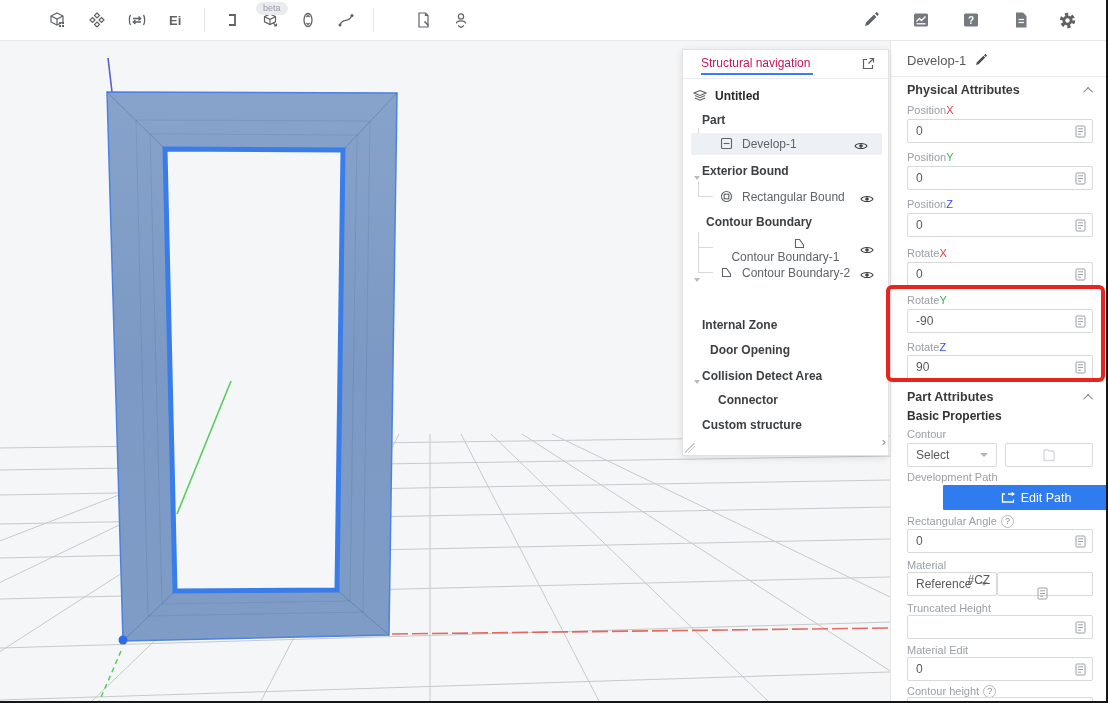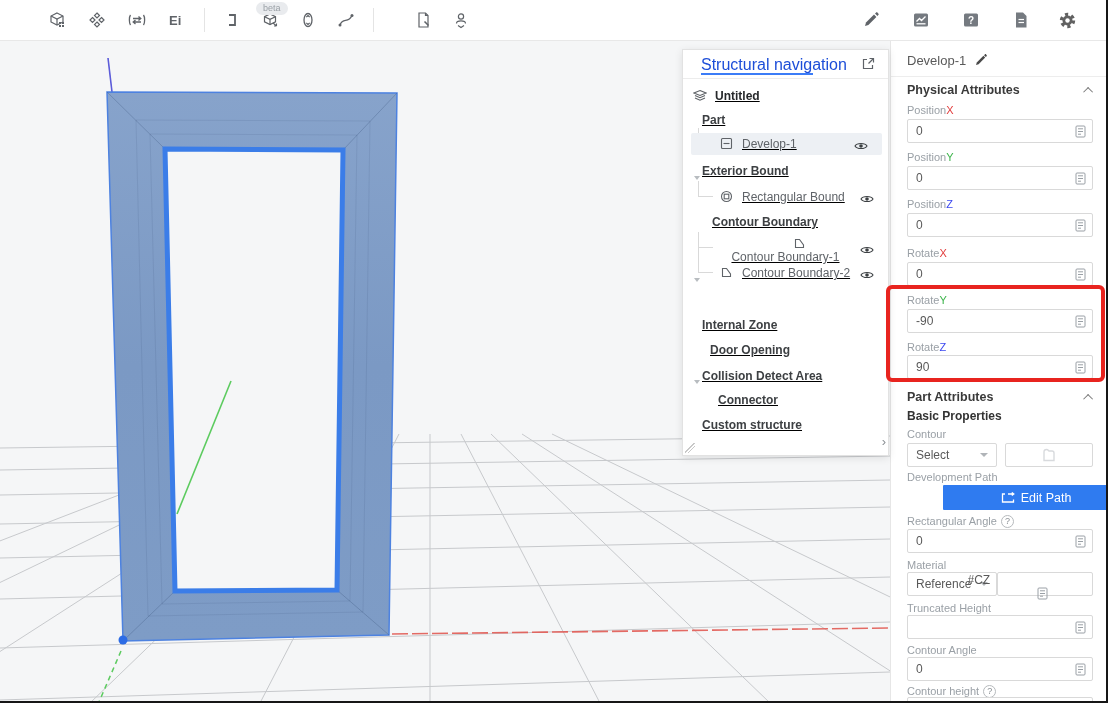--- a/index.html
+++ b/index.html
@@ -17,24 +17,24 @@
   .tb-icon { width:34px; height:30px; display:flex; align-items:center; justify-content:center;
              color:#5f6368; cursor:pointer; border-radius:3px; flex:0 0 auto; }
   .tb-sep { width:1px; height:24px; background:#e4e4e4; margin:0 10px; flex:0 0 auto; }
   #beta-pill { position:absolute; left:256px; top:2px; background:#e9ebee; color:#9aa0a6;
                font-size:9px; padding:1px 7px; border-radius:8px; line-height:11px; }
 
   
   #nav-panel { position:absolute; left:682px; top:49px; width:207px; height:407px; background:#fff;
                border:1px solid #e2e2e2; box-shadow:0 2px 8px rgba(0,0,0,.10); z-index:20; }
   #nav-header { position:absolute; left:0; top:0; width:100%; height:28px; }
-  #nav-title { position:absolute; left:18px; top:6px; font-size:16px; color:#1d4ed8; }
+  #nav-title { position:absolute; left:18px; top:6px; font-size:12px; color:#be185d; }
   #nav-title-underline { position:absolute; left:18px; top:23px; width:112px; height:2px; background:#3b7cf7; }
   #nav-divider { position:absolute; left:0; top:28px; width:100%; height:1px; background:#ececec; }
-  .tree-row { position:absolute; left:0; width:100%; height:22px; display:flex; align-items:center; cursor:pointer;text-decoration:underline; }
+  .tree-row { position:absolute; left:0; width:100%; height:22px; display:flex; align-items:center; cursor:pointer; }
   .tree-row.selected { background:#edf0f4; left:8px; width:191px; border-radius:2px; }
   .cat-label { font-size:12px; font-weight:bold; color:#3d4043; }
   .root-label { font-size:12px; font-weight:bold; color:#26282b; }
   .child-label { font-size:12px; color:#5f6368; }
   .tree-caret { position:absolute; left:11px; top:4px; width:0; height:0;
                 border-left:3.5px solid transparent; border-right:3.5px solid transparent;
                 border-top:4px solid #b8bcc0; }
   .tree-icon { display:inline-flex; width:14px; height:14px; margin-right:8px; color:#5f6368; }
   .eye { position:absolute; right:14px; top:5px; width:14px; height:12px; color:#3c4043; cursor:pointer; }
   .connector { position:absolute; border-left:1px solid #d9d9d9; border-bottom:1px solid #d9d9d9; z-index:0; }
@@ -316,21 +316,21 @@
       <span class="child-label">Rectangular Bound</span>
       <span class="eye">
         <svg width="14" height="12" viewBox="0 0 14 12" fill="none" stroke="#3c4043" stroke-width="1.1">
           <path d="M1 6 C3 2.6, 11 2.6, 13 6 C11 9.4, 3 9.4, 1 6 Z"></path>
             <circle cx="7" cy="6" r="1.8" fill="#3c4043" stroke="none"></circle>
         </svg></span>
     </div>
 
     <div class="tree-row" style="top:161px;">
       <span class="tree-caret" style="top:169px;"></span>
-      <span class="cat-label" style="margin-left:29px">Contour Boundary</span>
+      <span class="cat-label" style="margin-left:23px">Contour Boundary</span>
     </div>
 
     <div class="tree-row" style="top:187px;flex-direction:column;">
       <span class="tree-icon" style="margin-left:37px">
         <svg width="13" height="13" viewBox="0 0 13 13" fill="none" stroke="#5f6368" stroke-width="1.1">
           <path d="M2.5 2.5 V10.5 H10.5 V8 L6.5 2.5 Z"></path>
         </svg>
         </span>
       <span class="child-label">Contour Boundary-1</span>
       <span class="eye">
@@ -532,21 +532,21 @@
       <span class="calc-ic">
           <svg width="11" height="13" viewBox="0 0 11 13" fill="none" stroke="currentColor" stroke-width="1">
             <rect x="1" y="1" width="9" height="11" rx="1"></rect>
             <line x1="3" y1="3.8" x2="8" y2="3.8"></line>
             <line x1="3" y1="6.5" x2="8" y2="6.5"></line>
             <line x1="3" y1="9.2" x2="6" y2="9.2"></line>
           </svg>
         </span>
     </div>
 
-    <div class="pp-abs fld-label" style="top:602px">Contour Angle</div>
+    <div class="pp-abs fld-label" style="top:602px">Material Edit</div>
     <div class="pp-abs fld-input" style="top:616px">
       <input readonly="" value="0" style="">
       <span class="calc-ic">
           <svg width="11" height="13" viewBox="0 0 11 13" fill="none" stroke="currentColor" stroke-width="1">
             <rect x="1" y="1" width="9" height="11" rx="1"></rect>
             <line x1="3" y1="3.8" x2="8" y2="3.8"></line>
             <line x1="3" y1="6.5" x2="8" y2="6.5"></line>
             <line x1="3" y1="9.2" x2="6" y2="9.2"></line>
           </svg>
         </span>

